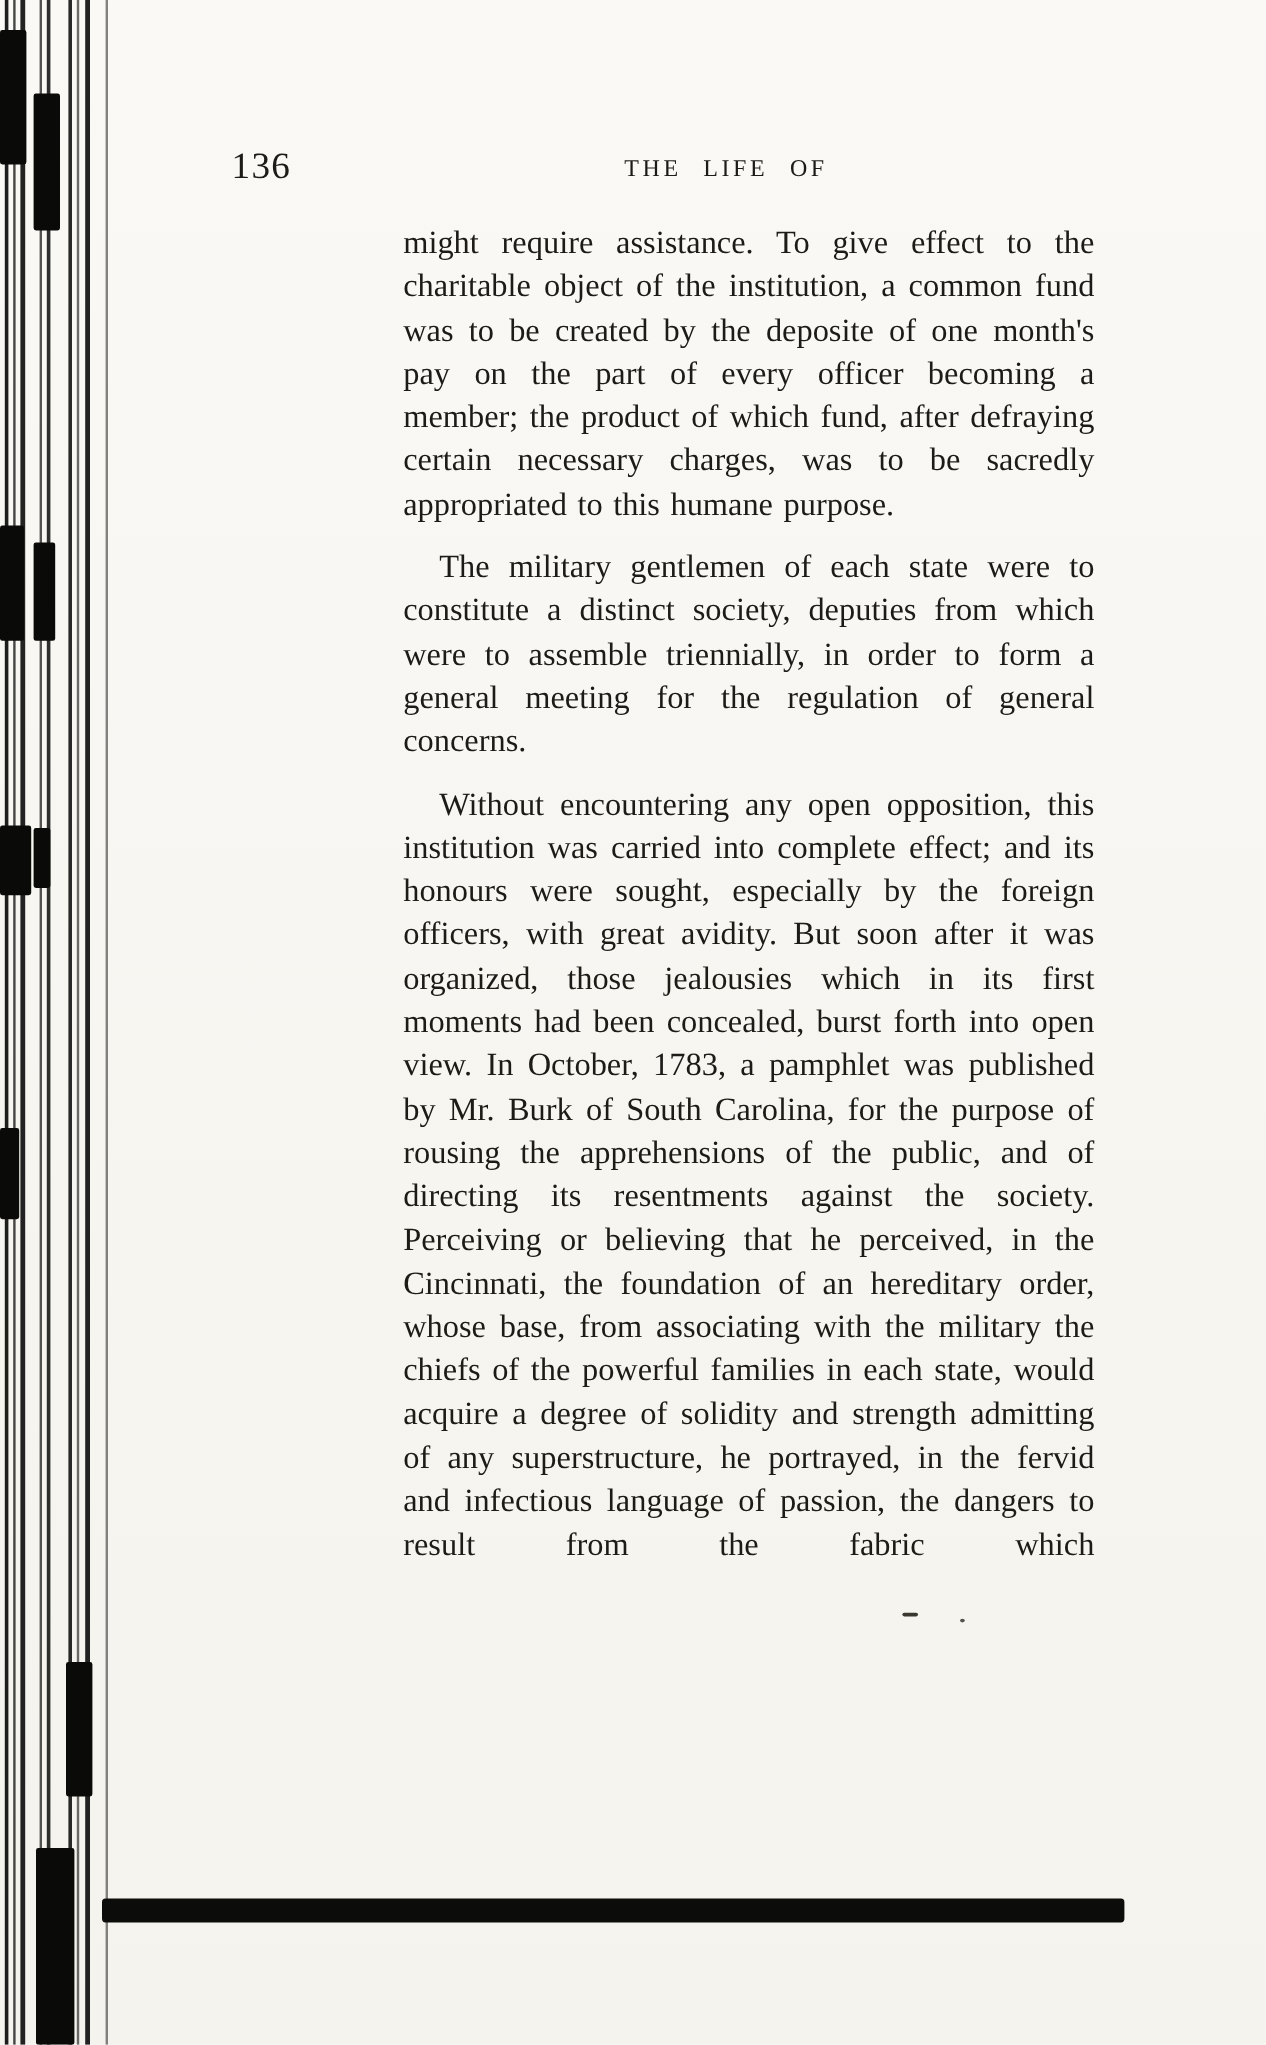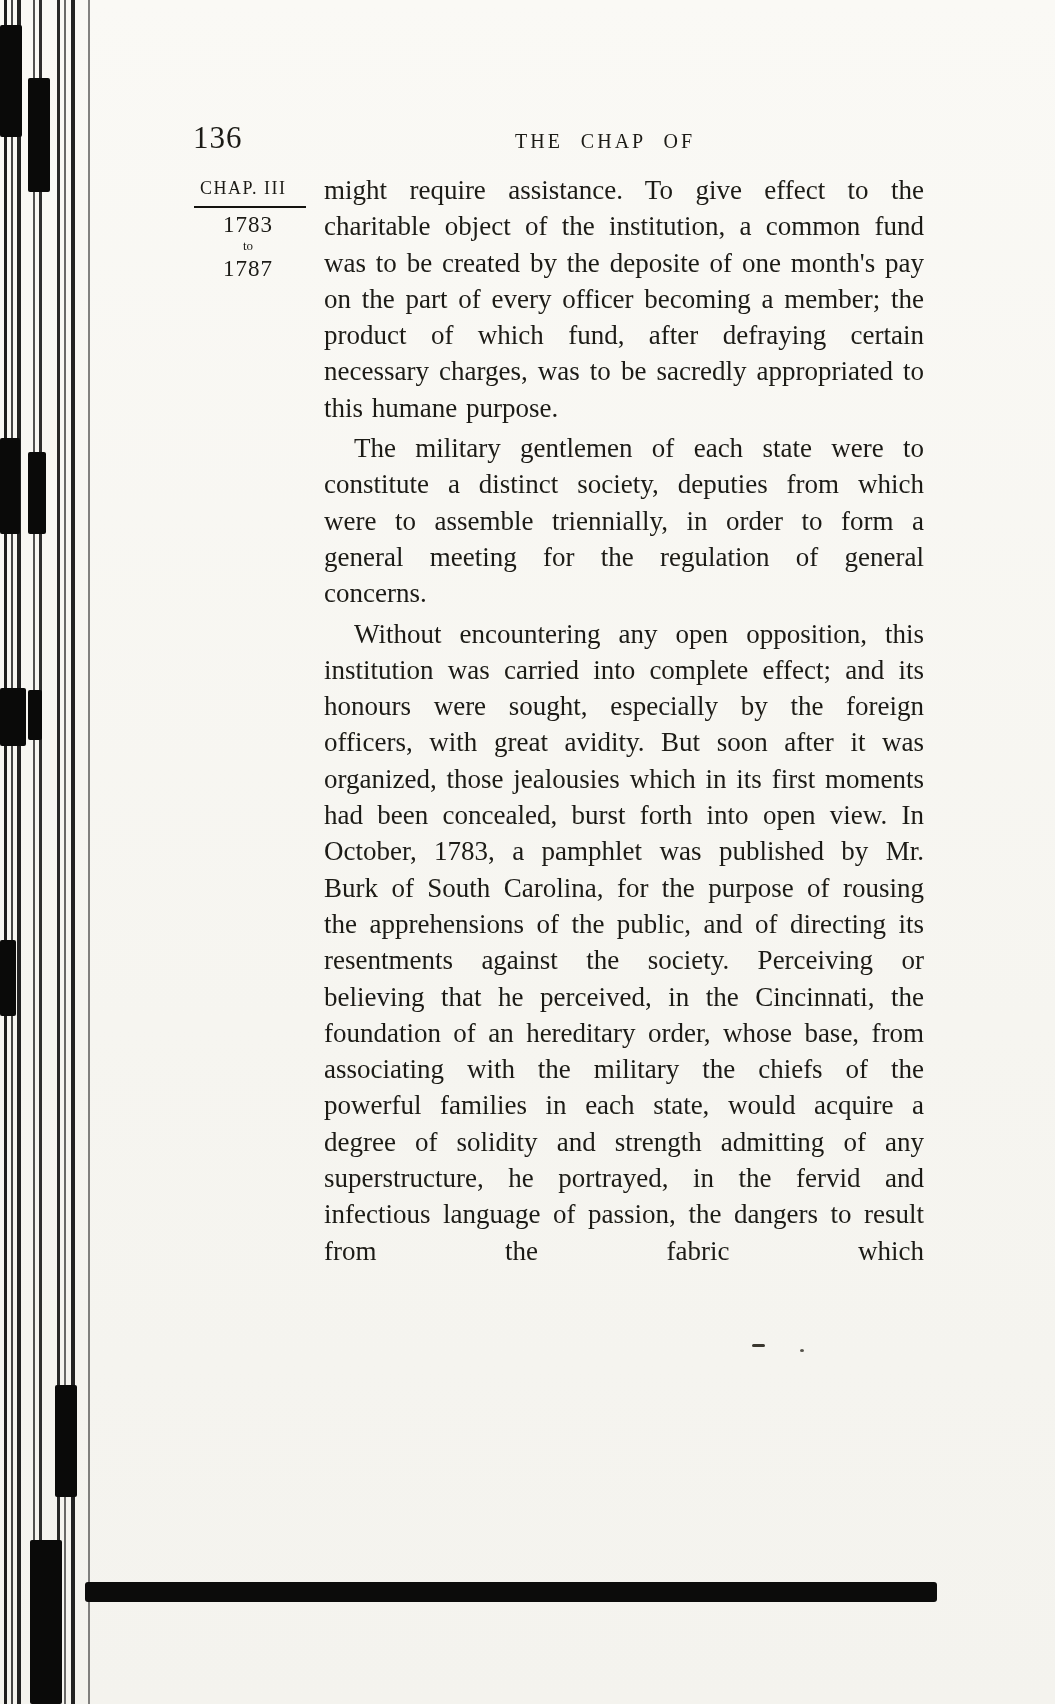--- a/index.html
+++ b/index.html
@@ -129,21 +129,21 @@
     top: 168px;
     width: 608px;
     font-size: 27px;
     line-height: 36.3px;
     text-align: justify;
     word-spacing: 2px;
     hyphens: auto;
     -webkit-hyphens: auto;
   }
   .body-text p {
-    margin: 4px;
+    margin: 16px;
   }
   .body-text p.indent {
     text-indent: 30px;
   }
   .body-text p.justify-last {
     text-align-last: justify;
   }
 </style>
 </head>
 <body>
@@ -165,29 +165,22 @@
     <div class="blob b3"></div>
     <div class="blob b4"></div>
     <div class="blob b5"></div>
     <div class="blob b6"></div>
     <div class="blob b7"></div>
     <div class="blob b8"></div>
     <div class="blob b9"></div>
   </div>
 
   <div class="pagenum">136</div>
-  <div class="running-header">THE CHAP OF</div>
+  <div class="running-header">THE LIFE OF</div>
 
-  <div class="margin-notes">
-    <div class="chap">CHAP. III</div>
-    <div class="margin-rule"></div>
-    <div class="year">1783</div>
-    <div class="year-to">to</div>
-    <div class="year">1787</div>
-  </div>
 
   <div class="body-text">
     <p>might require assistance. To give effect to the charitable object of the institution, a common fund was to be created by the deposite of one month's pay on the part of every officer becoming a member; the product of which fund, after defraying certain necessary charges, was to be sacredly appropriated to this humane purpose.</p>
     <p class="indent">The military gentlemen of each state were to constitute a distinct society, deputies from which were to assemble triennially, in order to form a general meeting for the regulation of general concerns.</p>
     <p class="indent justify-last">Without encountering any open opposition, this institution was carried into complete effect; and its honours were sought, especially by the foreign officers, with great avidity. But soon after it was organized, those jealousies which in its first moments had been concealed, burst forth into open view. In October, 1783, a pamphlet was published by Mr. Burk of South Carolina, for the purpose of rousing the apprehensions of the public, and of directing its resentments against the society. Perceiving or believing that he perceived, in the Cincinnati, the foundation of an hereditary order, whose base, from associating with the military the chiefs of the powerful families in each state, would acquire a degree of solidity and strength admitting of any superstructure, he portrayed, in the fervid and infectious language of passion, the dangers to result from the fabric which</p>
   </div>
 
   <div class="speck-dash"></div>
   <div class="speck-dot"></div>
   <div class="bottom-bar"></div>

